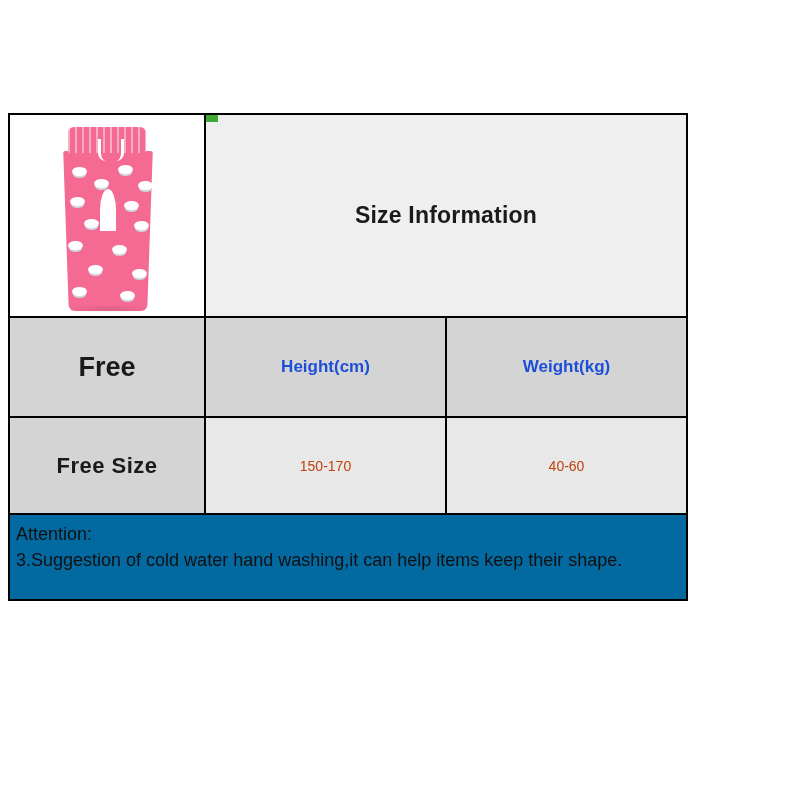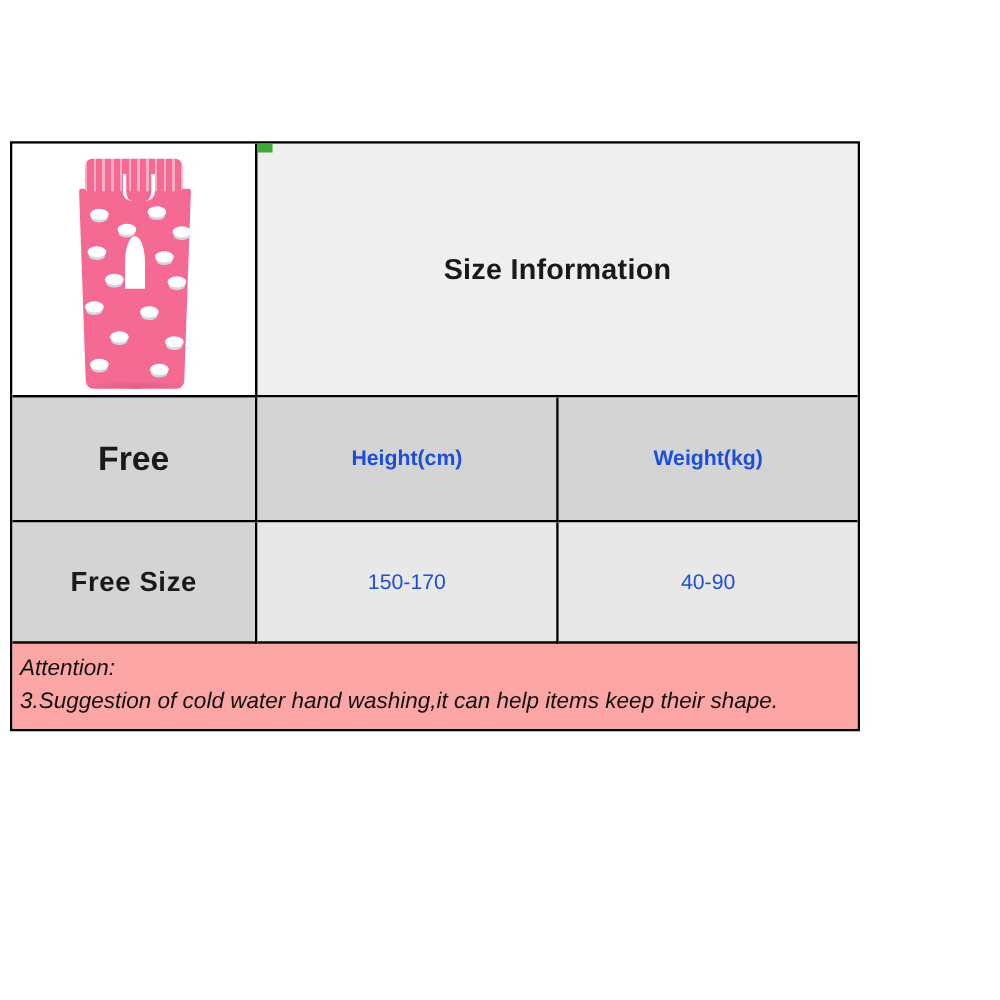--- a/index.html
+++ b/index.html
@@ -147,30 +147,29 @@
     box-sizing: border-box;
     background: #e8e8e8;
     display: flex;
     align-items: center;
     justify-content: center;
   }
   .data-cell:last-child {
     border-right: none;
   }
   .data-cell .lbl {
-    font-size: 17px;
-    color: #1d4ed8;
+    font-size: 14px;
+    color: #c2410c;
   }
 
   
   .attention {
     box-sizing: border-box;
-    padding: 6px 6px 10px 6px;
-    background: #fca5a5;
-    font-style: italic;
+    padding: 6px 6px 26px 6px;
+    background: #0369a1;
   }
   .attention .line {
     font-size: 18px;
     line-height: 26px;
     color: #111111;
     white-space: nowrap;
   }
   .attention .line.wrap {
     white-space: normal;
   }
@@ -318,21 +317,21 @@
     </div>
 
     <div class="row row-data">
       <div class="data-size">
         <span class="lbl">Free Size</span>
       </div>
       <div class="data-cell">
         <span class="lbl">150-170</span>
       </div>
       <div class="data-cell">
-        <span class="lbl">40-90</span>
+        <span class="lbl">40-60</span>
       </div>
     </div>
 
     <div class="attention">
       <div class="line">Attention:</div>
       <div class="line">3.Suggestion of cold water hand washing,it can help items keep their shape.</div>
     </div>
 
   </div>
 

